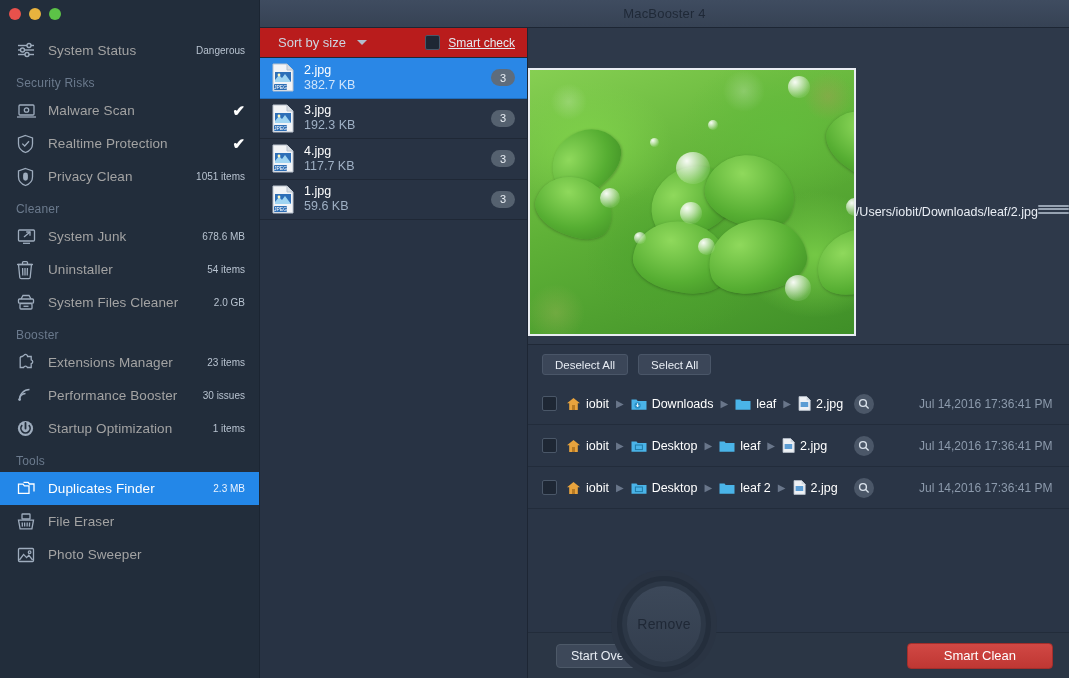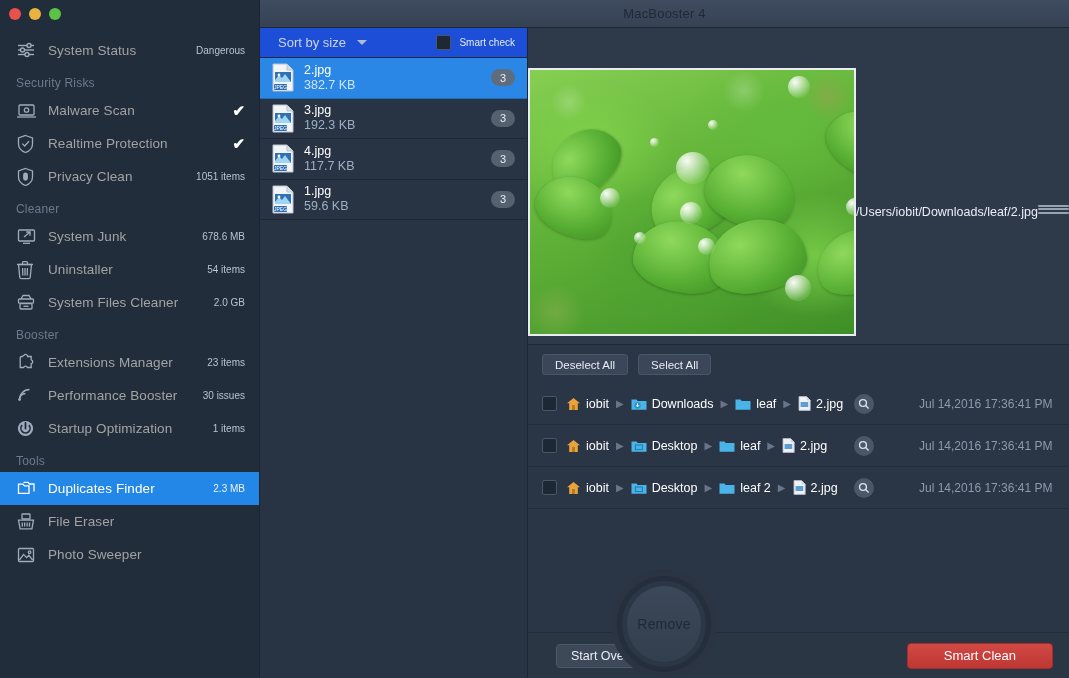--- a/index.html
+++ b/index.html
@@ -103,42 +103,42 @@
   .listcol {
     width: 268px; flex: 0 0 268px;
     background: #283344;
     display: flex; flex-direction: column;
     border-right: 1px solid #1d2634;
   }
   .listbar {
     height: 30px;
     display: flex; align-items: center;
     padding: 0 12px 0 18px;
-    background: #1d4ed8;
+    background: #b91c1c;
     border-bottom: 1px solid #1f2836;
     gap: 10px;
   }
   .sortsel {
     display: flex; align-items: center; gap: 11px;
     font-size: 13px; color: #cdd6e1;
   }
   .caret {
     width: 0; height: 0;
     border-left: 5px solid transparent;
     border-right: 5px solid transparent;
     border-top: 5px solid #b2bdcb;
   }
   .smartwrap { display: flex; align-items: center; gap: 8px; margin-left: auto; }
   .cbox {
     width: 15px; height: 15px;
     background: #1e2734;
     border: 1px solid #4a5768;
     border-radius: 2px;
   }
-  .smartlbl { font-size: 10px; color: #e4eaf1; }
+  .smartlbl { font-size: 12px; color: #e4eaf1; text-decoration: underline; }
 
   .filelist { flex: 1 1 auto; overflow: hidden; }
   .frow {
     height: 40.5px;
     display: flex; align-items: center;
     padding: 0 12px 0 11px;
     border-bottom: 1px solid #1f2836;
     gap: 9px;
   }
   .frow.sel { background: #2a87e6; border-bottom-color: #1f6dbd; }

